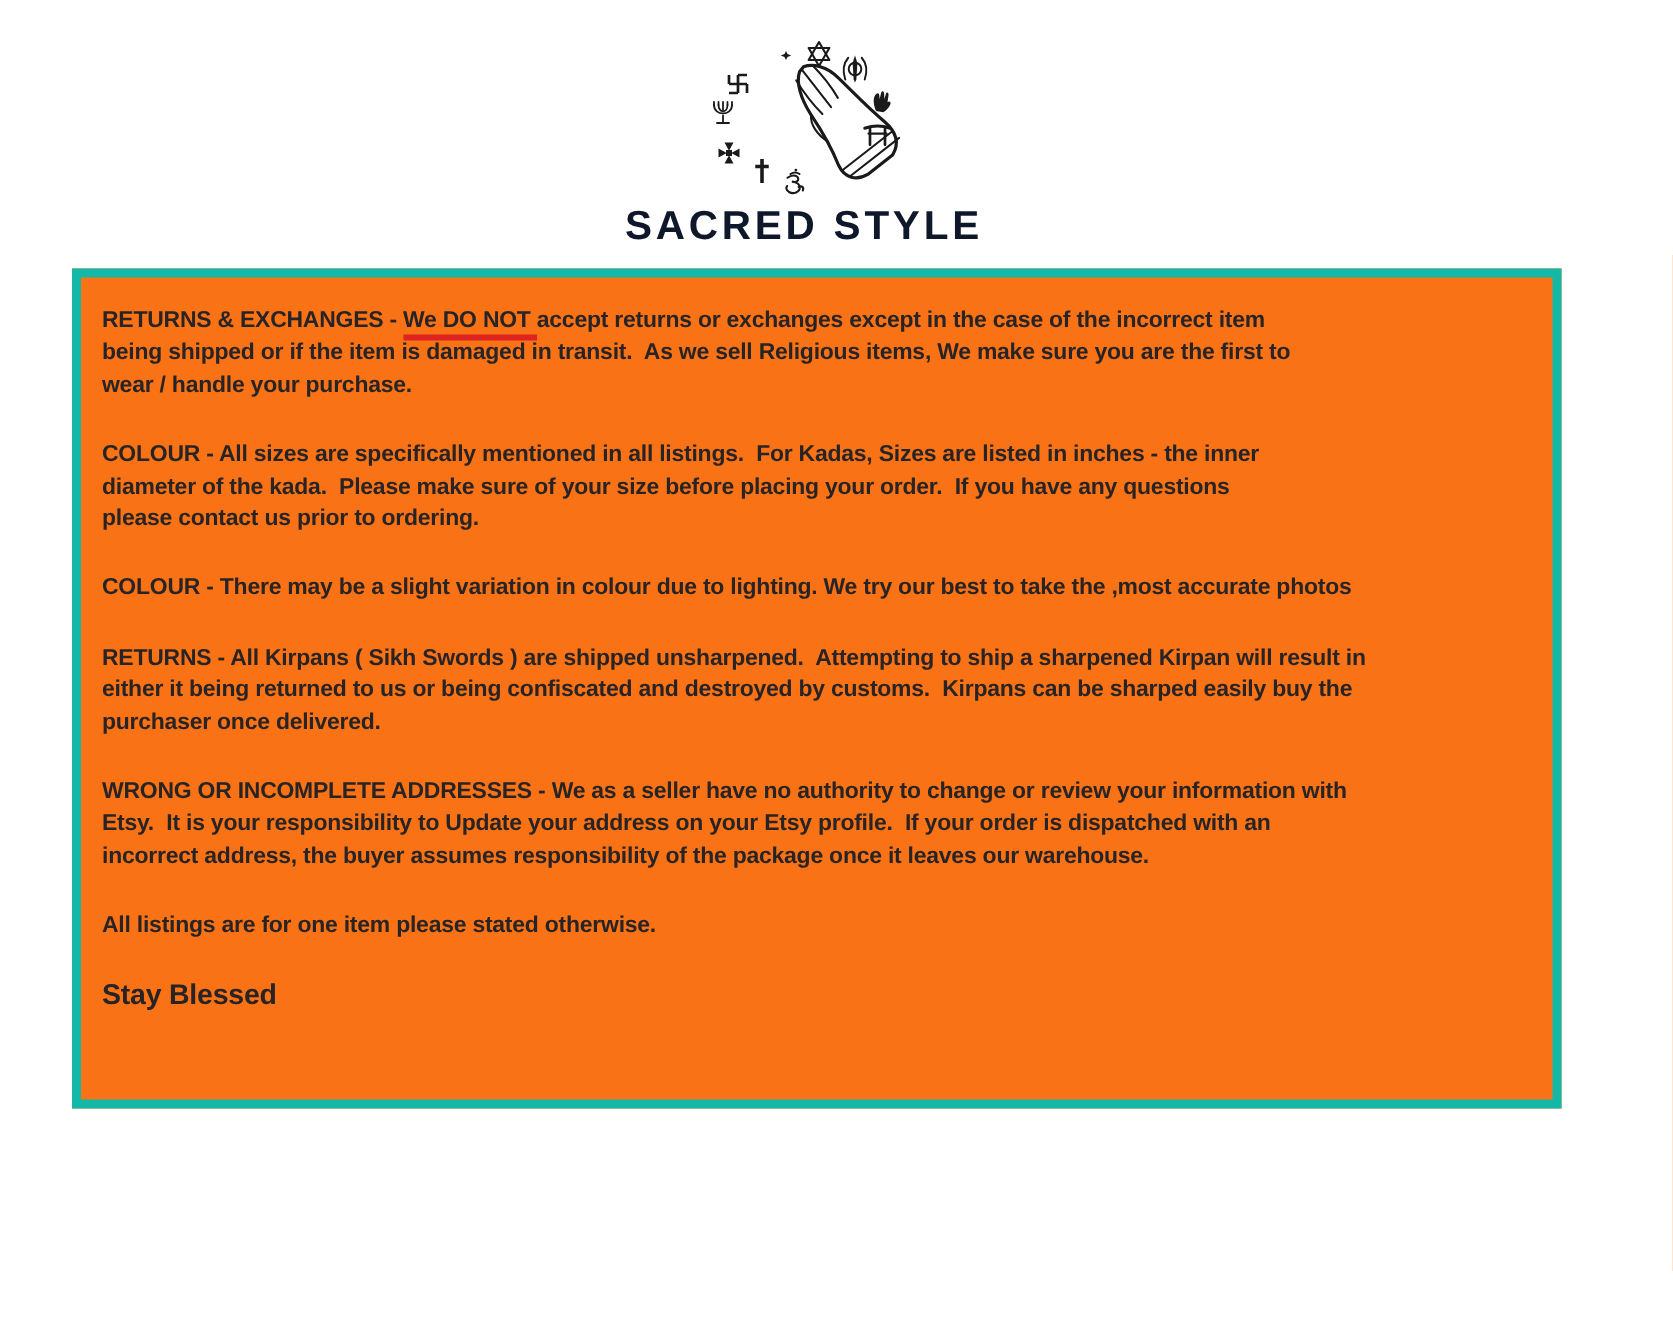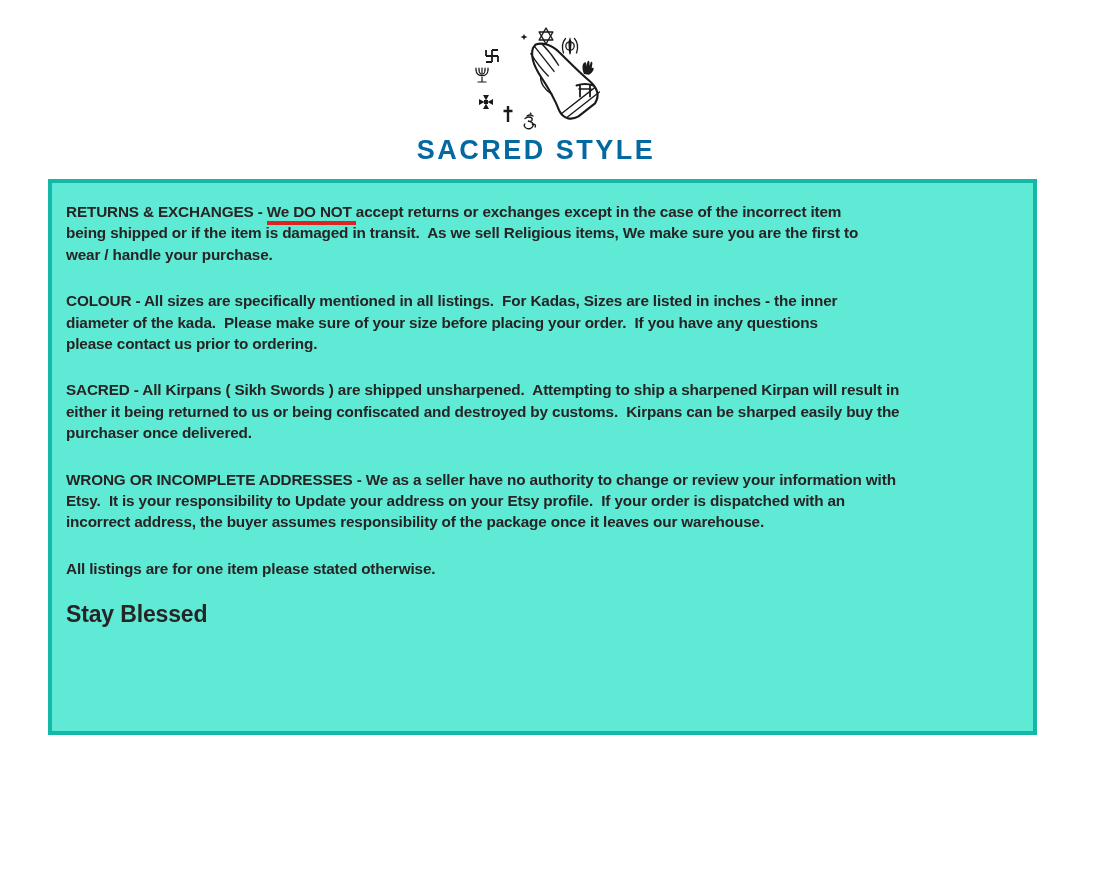--- a/index.html
+++ b/index.html
@@ -3,31 +3,31 @@
 <meta charset="utf-8">
 <style>
   html,body{margin:0;padding:0;background:#ffffff;}
   .page{position:relative;width:1115px;height:883px;background:#ffffff;overflow:hidden;
         font-family:"Liberation Sans",sans-serif;}
 
   
   .logo-art{position:absolute;left:465px;top:22px;width:150px;height:112px;}
   .brand{position:absolute;left:408px;top:135px;width:256px;text-align:center;
          font-family:"Liberation Sans",sans-serif;font-size:27px;font-weight:bold;
-         letter-spacing:2.5px;color:#0369a1;white-space:nowrap;}
+         letter-spacing:2.5px;color:#0f172a;white-space:nowrap;}
 
   
   .policy-box{position:absolute;left:48px;top:179px;width:981px;height:548px;
-              border:4px solid #14b8a6;box-sizing:content-box;background:#5eead4;}
+              border:6px solid #14b8a6;box-sizing:content-box;background:#f97316;}
   .policy-inner{padding:18px 10px 0 14px;}
   .policy-inner p{margin:0 0 25px 0;white-space:pre;
                   font-family:"Liberation Sans",sans-serif;font-weight:bold;
                   font-size:15.3px;line-height:21.4px;color:#282425;letter-spacing:-0.15px;}
   .emph{border-bottom:4px solid #dd2420;padding-bottom:1px;}
-  p.closing{font-size:23px;margin-top:1px;}
+  p.closing{font-size:19px;margin-top:1px;}
 </style>
 </head>
 <body>
 
 <div class="page">
 
   <svg class="logo-art" viewBox="0 0 150 112" xmlns="http://www.w3.org/2000/svg">
 
     <g transform="translate(96,60) rotate(-38) scale(1.05)">
       <path d="M -1,-42 C -7,-38 -11,-28 -12,-16 C -13,-2 -15,10 -18,20 C -20,29 -15,35 -7,36 L 13,36 C 21,33 24,26 22,16 C 19,2 18,-10 16,-24 C 15,-34 9,-41 3,-43 Z" fill="#ffffff" stroke="#1a1a1a" stroke-width="2" stroke-linejoin="round"></path>
@@ -98,21 +98,22 @@
   <div class="brand">SACRED STYLE</div>
 
   <div class="policy-box">
     <div class="policy-inner">
       <p><span>RETURNS &amp; EXCHANGES</span><span> - </span><span class="emph">We DO NOT </span><span>accept returns or exchanges except in the case of the incorrect item
 being shipped or if the item is damaged in transit.  As we sell Religious items, We make sure you are the first to
 wear / handle your purchase.</span></p>
       <p><span>COLOUR</span><span> - </span><span>All sizes are specifically mentioned in all listings.  For Kadas, Sizes are listed in inches - the inner
 diameter of the kada.  Please make sure of your size before placing your order.  If you have any questions
 please contact us prior to ordering.</span></p>
-      <p><span>SACRED</span><span> - </span><span>All Kirpans ( Sikh Swords ) are shipped unsharpened.  Attempting to ship a sharpened Kirpan will result in
+      <p><span>COLOUR</span><span> - </span><span>There may be a slight variation in colour due to lighting. We try our best to take the ,most accurate photos</span></p>
+      <p><span>RETURNS</span><span> - </span><span>All Kirpans ( Sikh Swords ) are shipped unsharpened.  Attempting to ship a sharpened Kirpan will result in
 either it being returned to us or being confiscated and destroyed by customs.  Kirpans can be sharped easily buy the
 purchaser once delivered.</span></p>
       <p><span>WRONG OR INCOMPLETE ADDRESSES</span><span> - </span><span>We as a seller have no authority to change or review your information with
 Etsy.  It is your responsibility to Update your address on your Etsy profile.  If your order is dispatched with an
 incorrect address, the buyer assumes responsibility of the package once it leaves our warehouse.</span></p>
       <p><span>All listings are for one item please stated otherwise.</span></p>
       <p class="closing">Stay Blessed</p>
     </div>
   </div>
 

